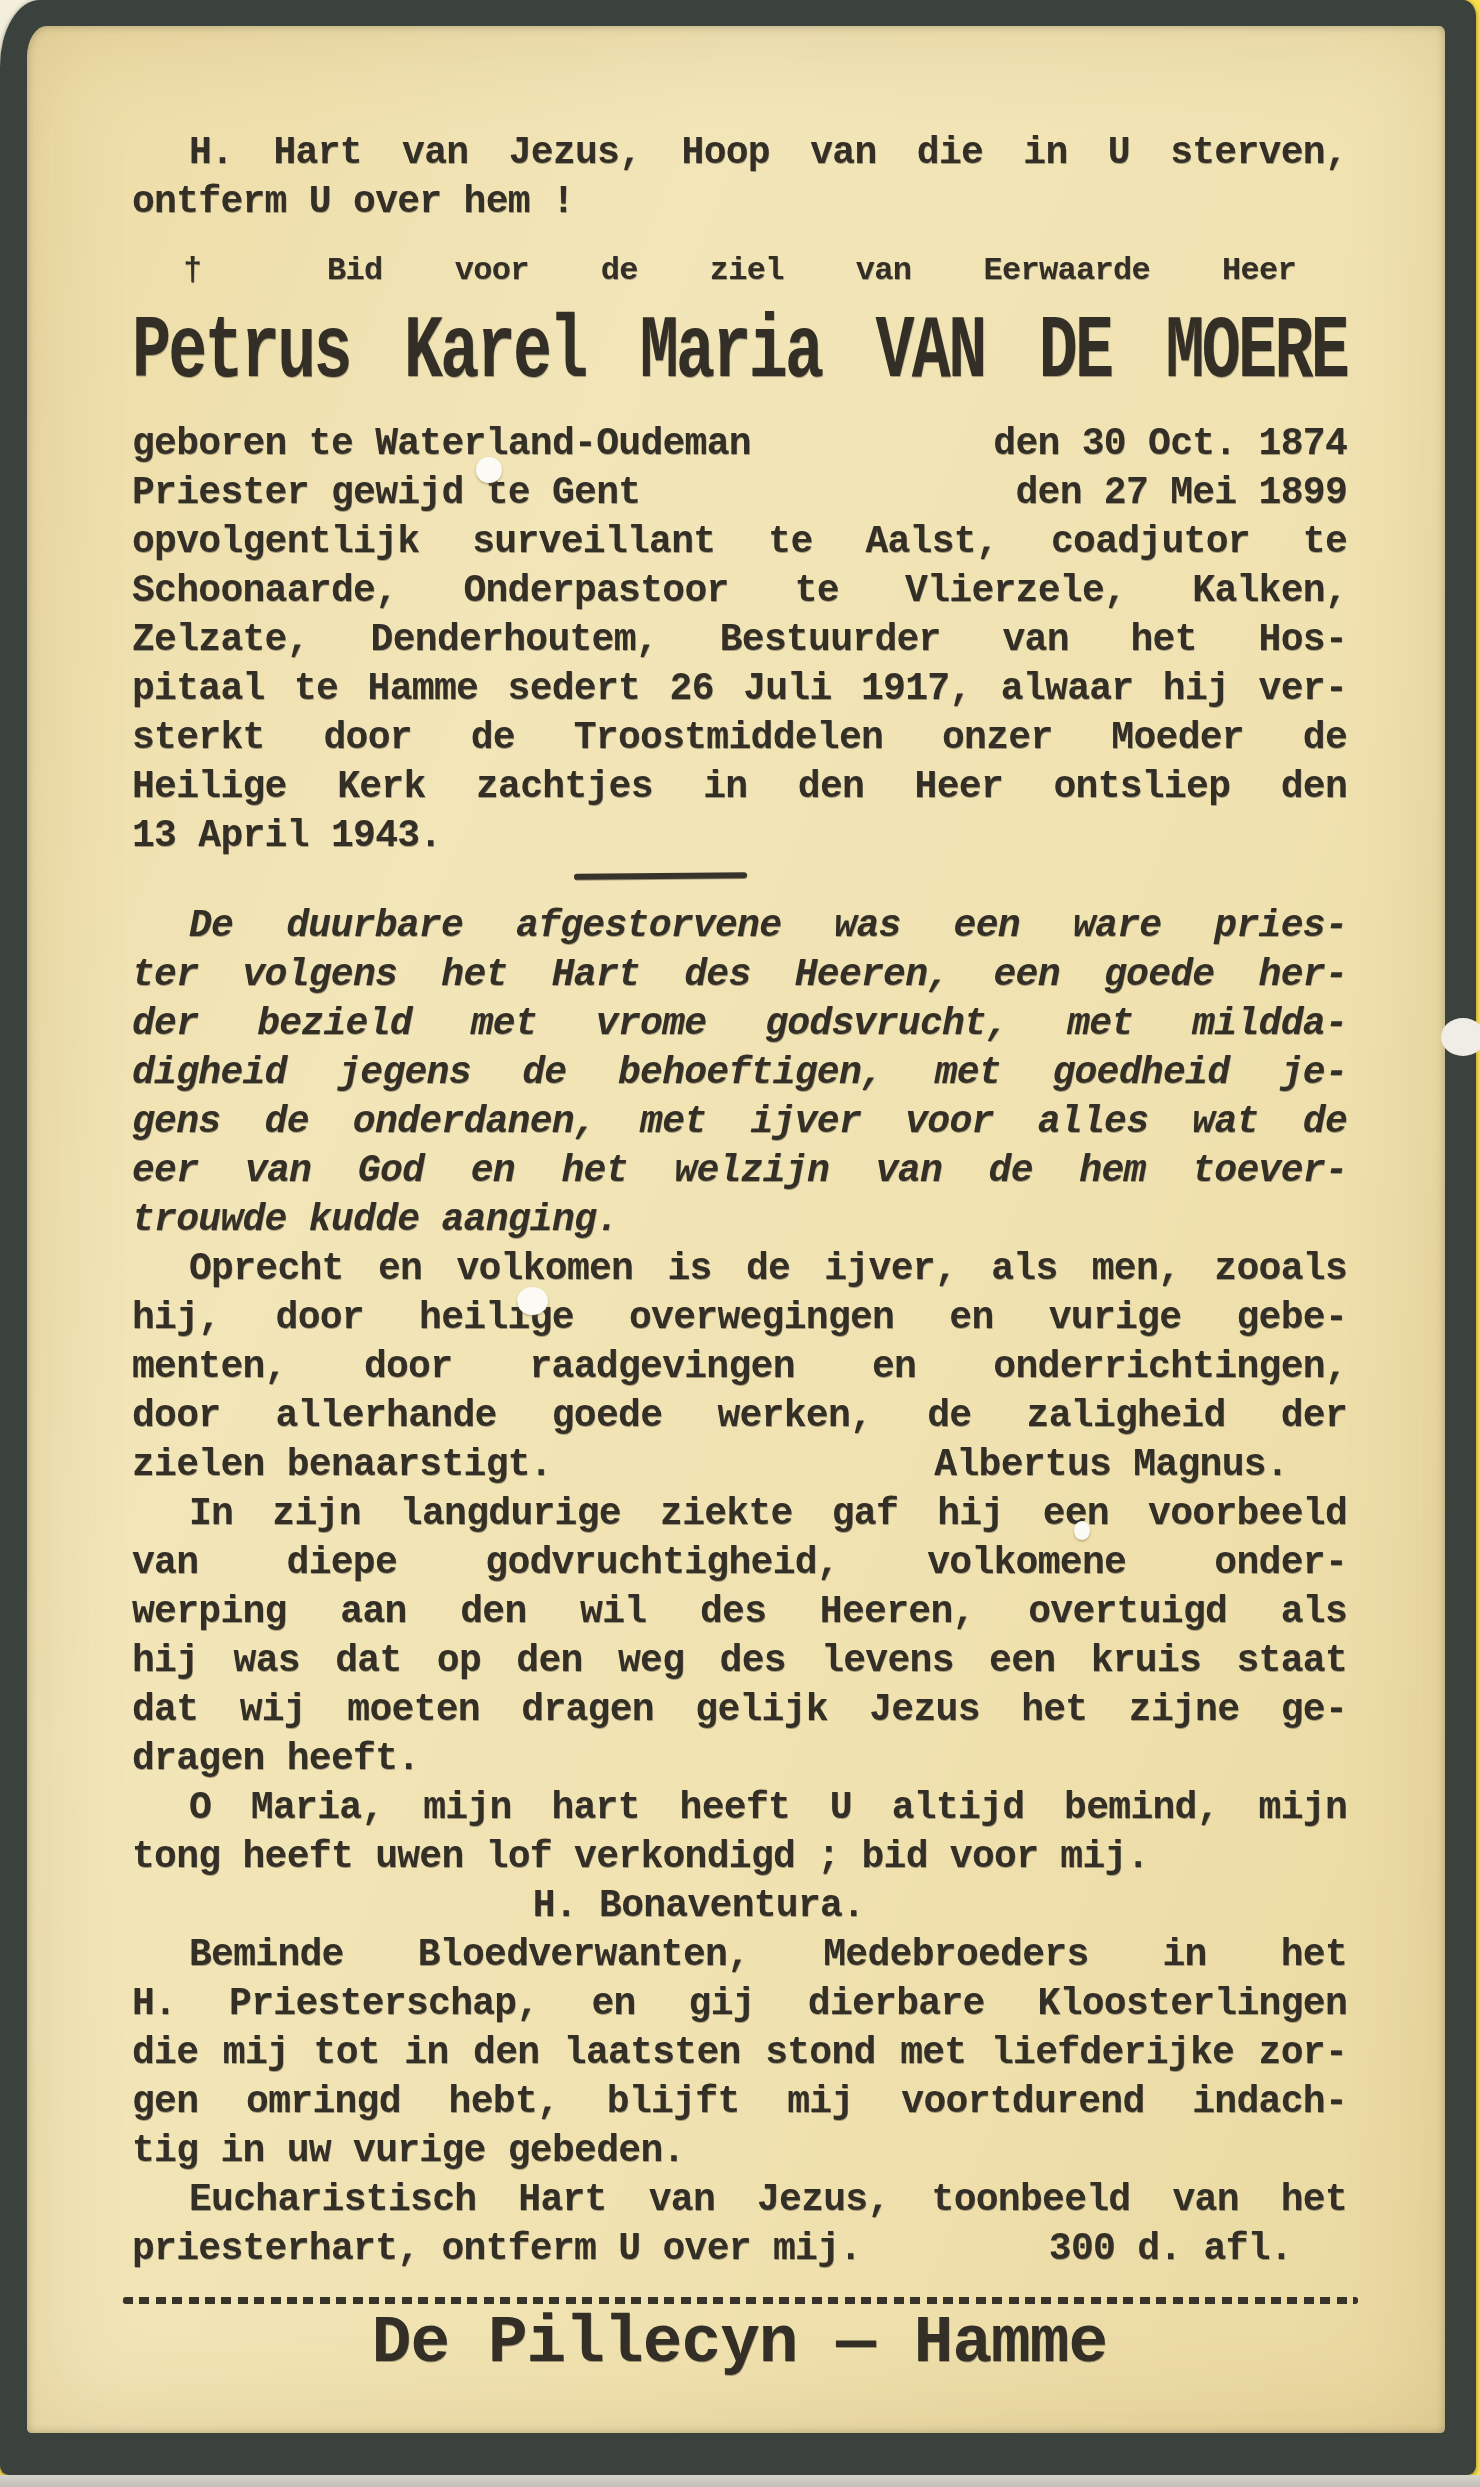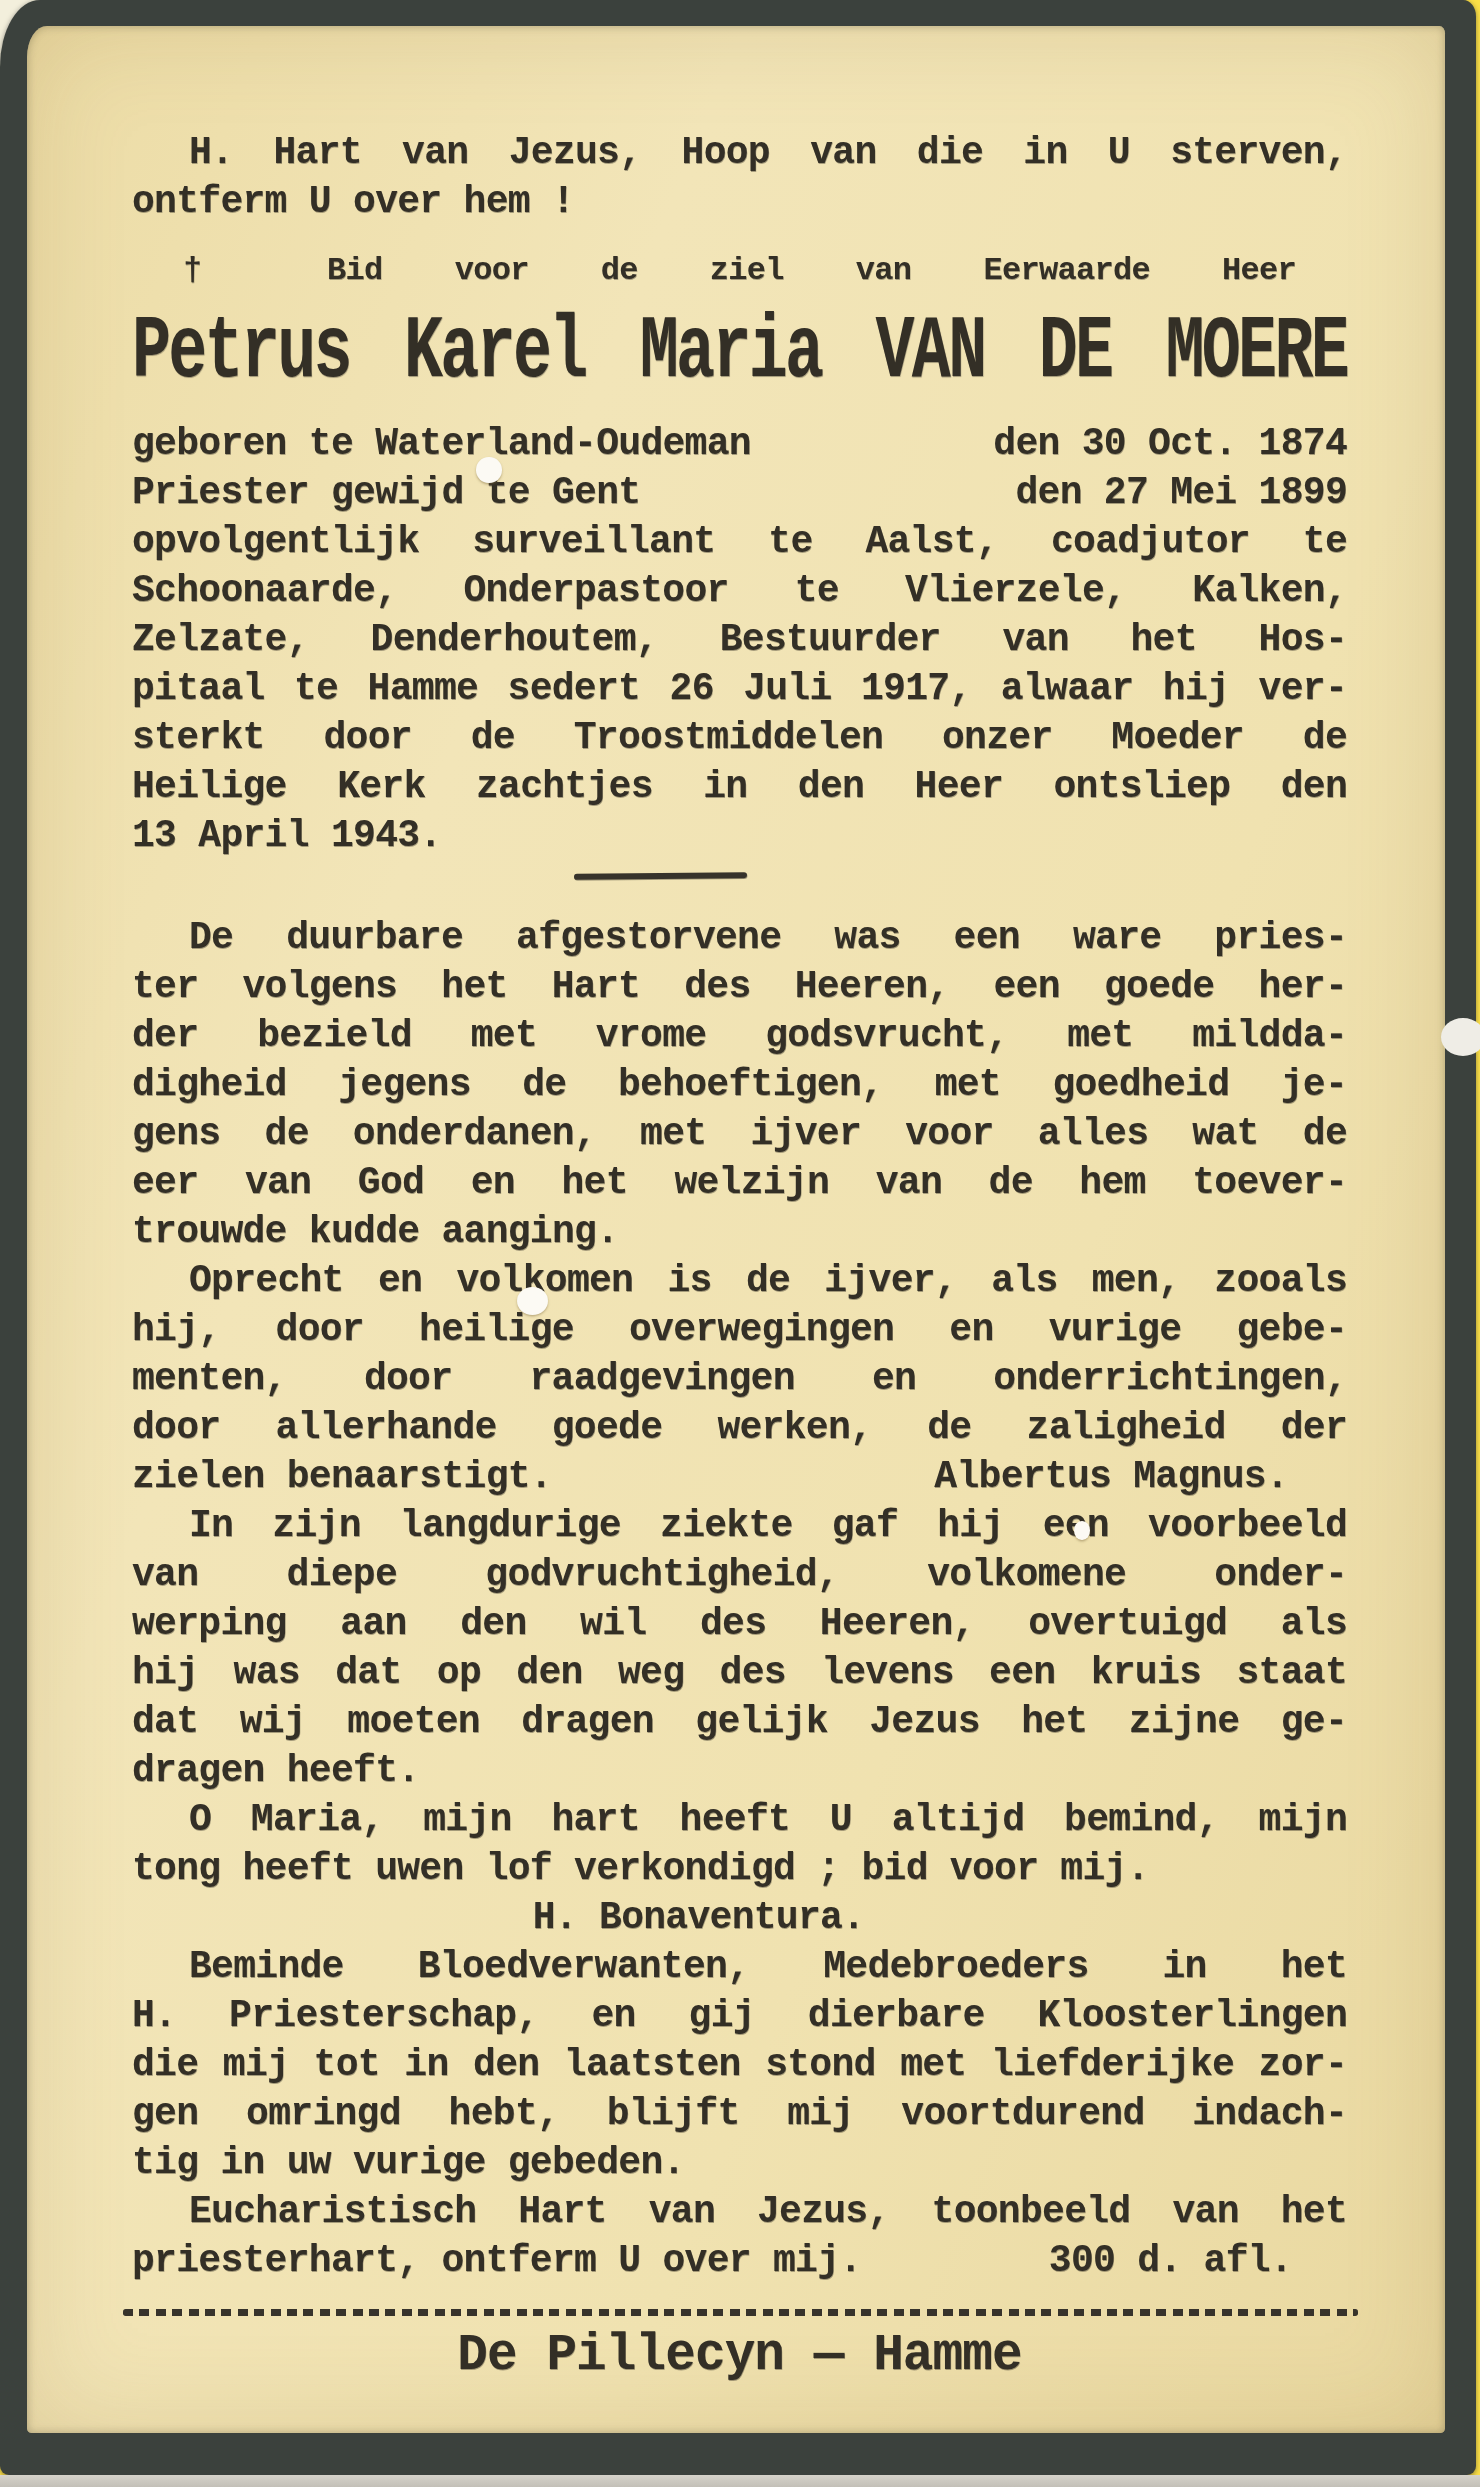--- a/index.html
+++ b/index.html
@@ -36,31 +36,31 @@
     letter-spacing:-2.7px;text-align:justify;text-align-last:justify;
     transform:scaleY(1.36);transform-origin:50% 50%;
   }
   .bio{margin-top:20px;}
   .divider{
     width:173px;height:6.4px;background:#37332b;border-radius:3.6px;
     margin:12.8px 0 0 442px;transform:rotate(-0.6deg);
     box-shadow:0.5px 0.9px 0.5px rgba(50,45,35,.4);
   }
   .para{margin-top:0;}
-  .p1{margin-top:34px;}
+  .p1{margin-top:22px;font-style:italic;}
   .sig-right{text-align:right;}
   .pad65{padding-right:59px;}
   .pad90{padding-right:82px;text-align:center;}
   .pad60{padding-right:55px;}
   .dotted{
     height:6.4px;margin:24px -11px 0 -9px;
     background:repeating-linear-gradient(90deg,#37332b 0 10px,rgba(0,0,0,0) 10px 16.4px);
     border-radius:2.7px;
   }
-  .imprint{margin-top:8.2px;font-size:51px;line-height:64px;text-align:center;letter-spacing:-0.9px;}
+  .imprint{margin-top:8.2px;font-size:66px;line-height:64px;text-align:center;letter-spacing:-0.9px;}
   .hole{position:absolute;background:#fcfaf4;border-radius:50%;box-shadow:0 1.4px 2.3px rgba(120,100,55,.45);}
   .hole-1{left:476px;top:457px;width:25.5px;height:25.5px;}
   .hole-2{left:517px;top:1287px;width:31px;height:28px;}
   .hole-3{left:1074px;top:1521px;width:15.5px;height:19px;}
   .notch{position:absolute;left:1441px;top:1018px;width:44px;height:38px;background:#efede6;border-radius:50%;}
   .corner-smudge{position:absolute;left:-5.5px;top:-7.3px;width:100px;height:228px;
     background:#f2f1ec;clip-path:polygon(0 0,100% 0,0 100%);opacity:.9;}
   .bottom-strip{position:absolute;left:0;right:0;bottom:0;height:12px;background:linear-gradient(#d6d3cb,#c2bfb7);}
 </style>
 </head>

